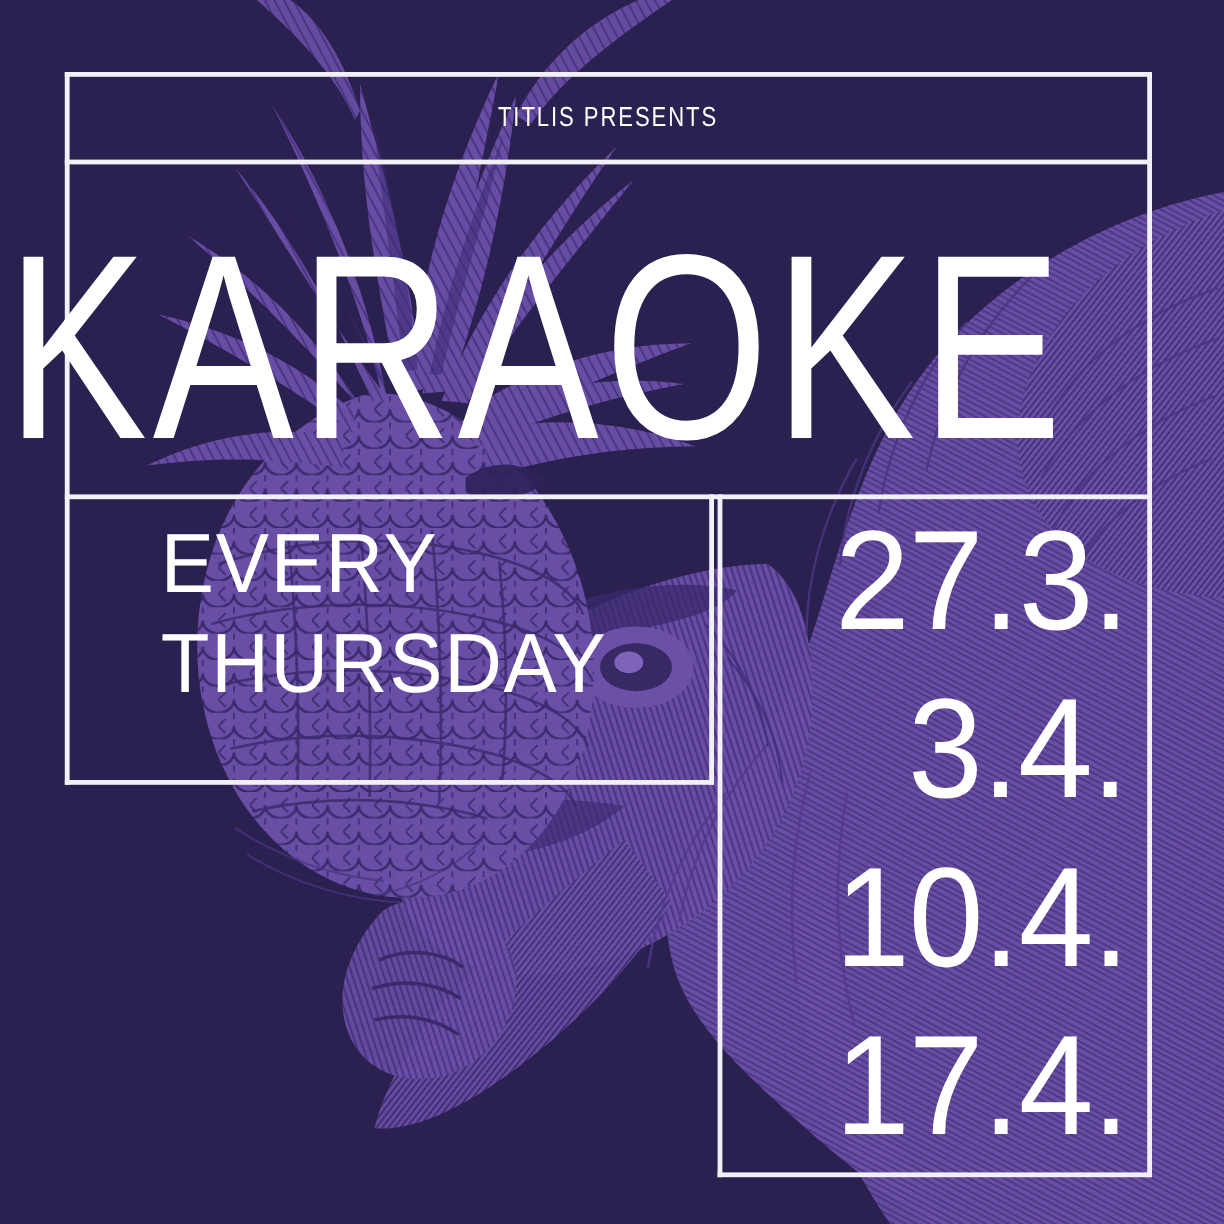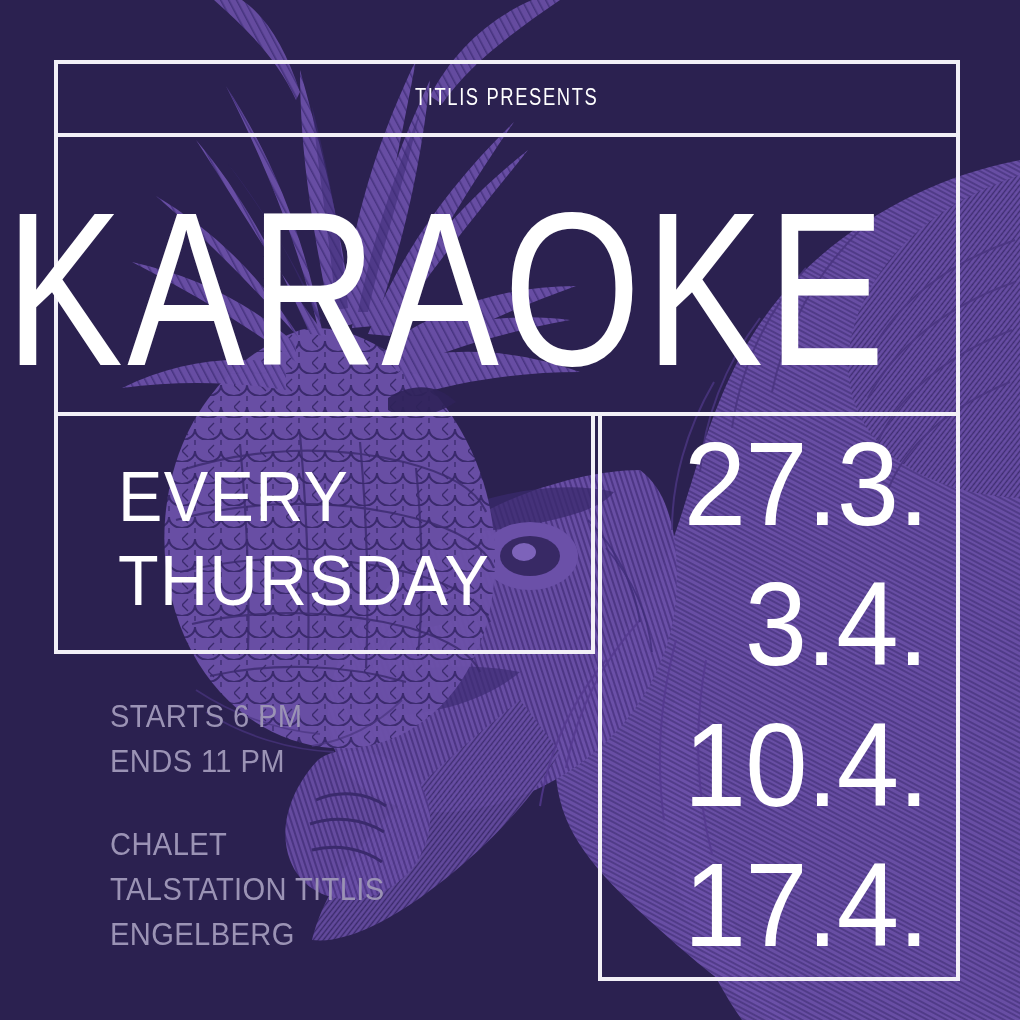--- a/index.html
+++ b/index.html
@@ -69,27 +69,27 @@
     line-height: 0.96;
     font-weight: 300;
     letter-spacing: 5px;
     transform: scaleX(0.90) scaleY(1.12);
     transform-origin: center;
     white-space: nowrap;
   }
 
   #weekday-box {
     left: 54px;
-    top: 420px;
+    top: 392px;
     width: 541px;
     height: 238px;
     display: flex;
     flex-direction: column;
     justify-content: center;
-    padding-left: 64px;
+    padding-left: 80px;
     box-sizing: border-box;
   }
   .weekday-line {
     color: #ffffff;
     font-size: 70px;
     line-height: 1.20;
     font-weight: 300;
     letter-spacing: 1.5px;
     transform: scaleX(0.95);
     transform-origin: left center;
@@ -98,21 +98,21 @@
 
   #dates-box {
     left: 598px;
     top: 412px;
     width: 362px;
     height: 565px;
     display: flex;
     flex-direction: column;
     justify-content: center;
     align-items: flex-end;
-    padding-right: 32px;
+    padding-right: 20px;
     box-sizing: border-box;
   }
   .date-line {
     color: #ffffff;
     font-size: 118px;
     line-height: 1.19;
     font-weight: 300;
     letter-spacing: -1px;
     transform: scaleX(0.95);
     transform-origin: right center;
@@ -356,22 +356,14 @@
     <div class="weekday-line">THURSDAY</div>
   </div>
 
   <div id="dates-box" class="txt">
     <div class="date-line">27.3.</div>
     <div class="date-line">3.4.</div>
     <div class="date-line">10.4.</div>
     <div class="date-line">17.4.</div>
   </div>
 
-  <div id="info-block" class="txt">
-    <div class="info-line">STARTS 6 PM</div>
-    <div class="info-line">ENDS 11 PM</div>
-    <div class="info-gap"></div>
-    <div class="info-line">CHALET</div>
-    <div class="info-line">TALSTATION TITLIS</div>
-    <div class="info-line">ENGELBERG</div>
-  </div>
 
 </div>
 
 </body></html>

